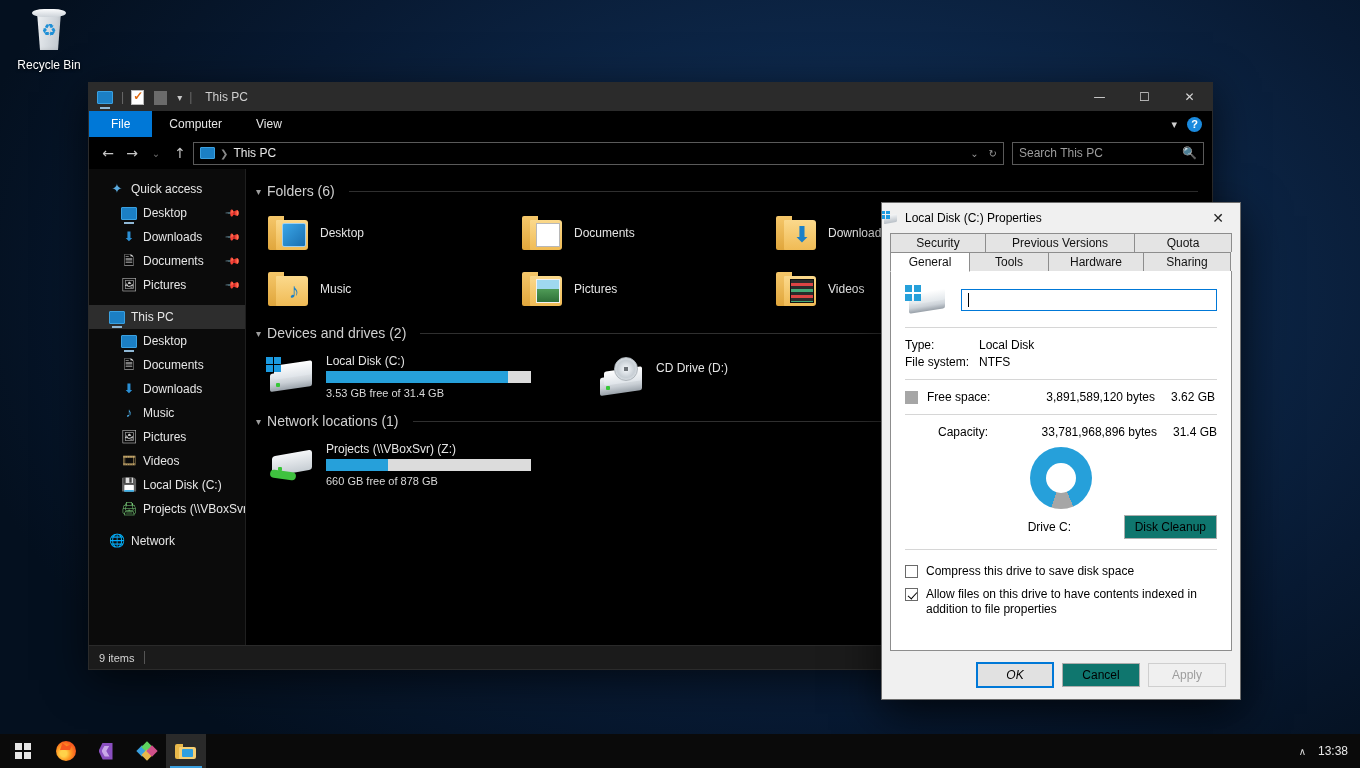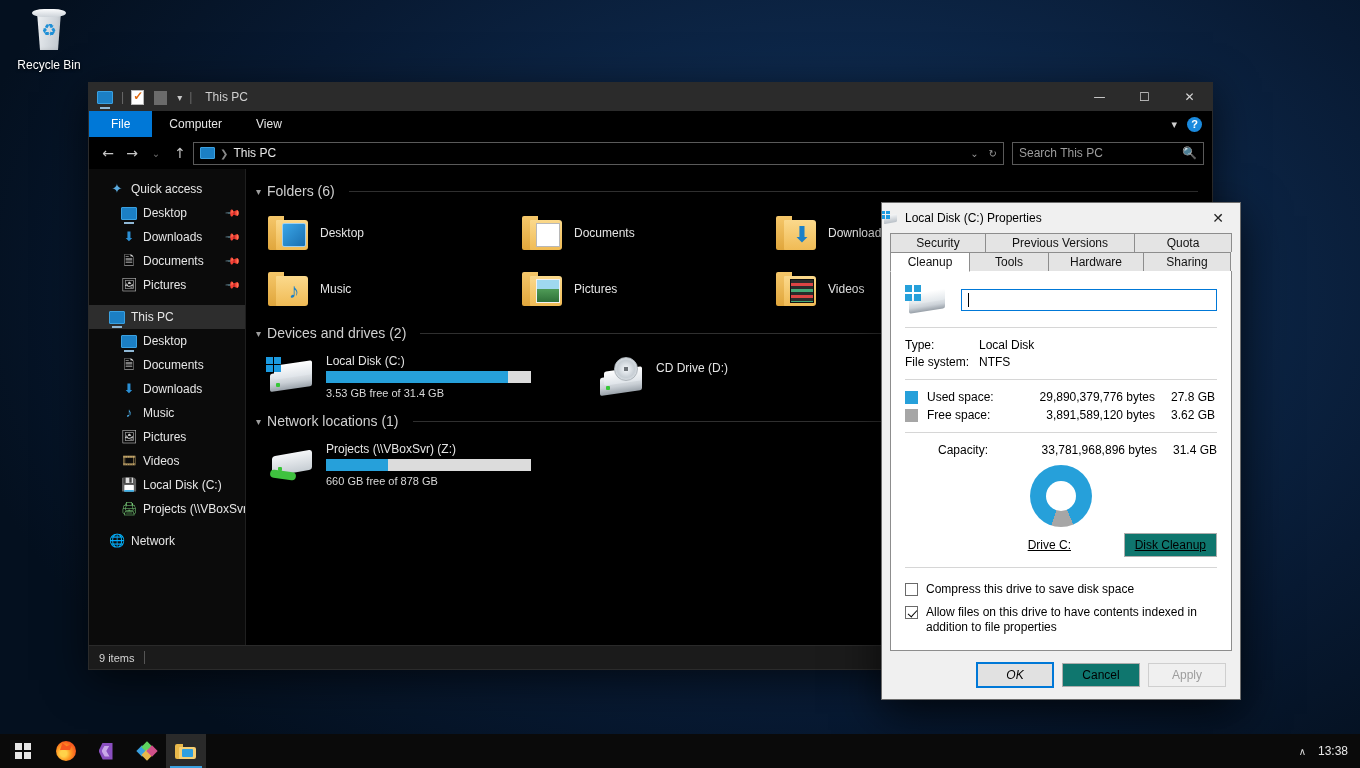--- a/index.html
+++ b/index.html
@@ -213,21 +213,21 @@
   .kv .k { width: 74px; }
   .sp-row { display:flex; align-items:center; margin: 4px 0; }
   .swatch { width: 13px; height: 13px; margin-right: 9px; flex:none; }
   .swatch.used { background:#26a0da; }
   .swatch.free { background:#a6a6a6; }
   .sp-name { width: 88px; }
   .sp-bytes { width: 140px; text-align:right; }
   .sp-gb { width: 60px; text-align:right; }
   .cap-row { display:flex; align-items:center; margin: 6px 0 2px 0; justify-content: flex-end; }
   .cap-name { width: 101px; padding-left:22px; }
-  .donut-wrap { display:flex; flex-direction:column; align-items:center; margin-top: 8px; position:relative;text-decoration:underline; }
+  .donut-wrap { display:flex; flex-direction:column; align-items:center; margin-top: 8px; position:relative; }
   .donut { width: 62px; height: 62px; border-radius: 50%; position: relative; }
   .donut::after { content:''; position:absolute; left:50%; top:50%; width:30px;height:30px;
                   margin:-15px 0 0 -15px; background:#fff; border-radius:50%; }
   .drive-c-row { display:flex; align-items:center; width:100%; margin-top: 6px; }
   .drive-c-label { flex:1; text-align:center; padding-left: 70px; }
   .btn {
     border:1px solid #adadad; background:#0f766e; padding: 4px 10px; font-size:12px;
     font-family:"Liberation Sans", sans-serif; color:#000; min-width: 78px; text-align:center;
   }
   .btn.primary { border: 2px solid #0078d7; background:#e1e1e1;font-style:italic; }
@@ -565,21 +565,21 @@
     <span class="dlg-close">✕</span>
   </div>
 
   <div class="tabstrip">
     <div class="tabrow top">
       <div class="tab" style="width:96px;">Security</div>
       <div class="tab" style="width:150px;">Previous Versions</div>
       <div class="tab" style="width:98px;">Quota</div>
     </div>
     <div class="tabrow bottom">
-      <div class="tab active" style="width:80px;">Cleanup</div>
+      <div class="tab active" style="width:80px;">General</div>
       <div class="tab" style="width:80px;">Tools</div>
       <div class="tab" style="width:96px;">Hardware</div>
       <div class="tab" style="width:88px;">Sharing</div>
     </div>
   </div>
 
   <div class="tabpane">
 
     <div class="label-row">
       <span class="bigdrive">
@@ -605,26 +605,20 @@
       <span>Local Disk</span>
     </div>
     <div class="kv">
       <span class="k">File system:</span>
       <span>NTFS</span>
     </div>
 
     <div class="hr"></div>
 
     <div class="sp-row">
-      <span class="swatch used"></span>
-      <span class="sp-name">Used space:</span>
-      <span class="sp-bytes">29,890,379,776 bytes</span>
-      <span class="sp-gb">27.8 GB</span>
-    </div>
-    <div class="sp-row">
       <span class="swatch free"></span>
       <span class="sp-name">Free space:</span>
       <span class="sp-bytes">3,891,589,120 bytes</span>
       <span class="sp-gb">3.62 GB</span>
     </div>
 
     <div class="hr"></div>
 
     <div class="cap-row">
       <span class="cap-name">Capacity:</span>

